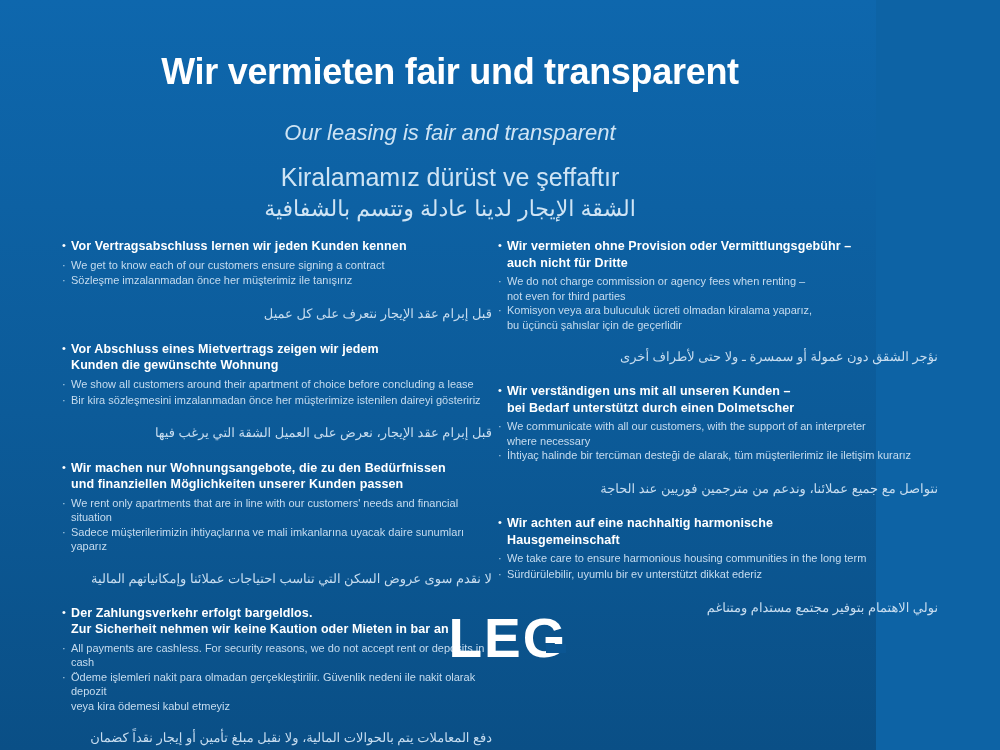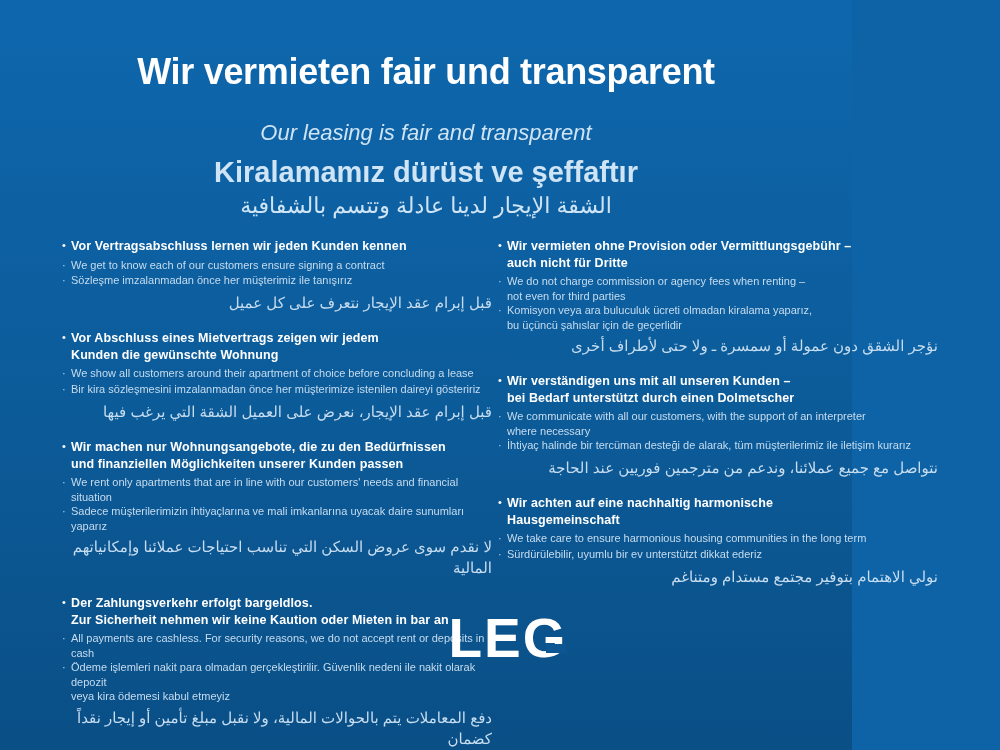--- a/index.html
+++ b/index.html
@@ -12,20 +12,21 @@
     background: #0d63a5;
     font-family: "Liberation Sans", sans-serif;
     color: #ffffff;
     overflow: hidden;
   }
   .page {
     position: relative;
     width: 852px;
     height: 750px;
     background: linear-gradient(180deg, #0e67ad 0%, #0c5b99 55%, #0a4f86 100%);
+    padding-left: 24px;
   }
 
   
   .headings {
     padding-top: 52px;
     text-align: center;
   }
   .h-de {
     font-size: 36px;
     font-weight: bold;
@@ -35,25 +36,25 @@
   }
   .h-en {
     font-size: 22px;
     font-weight: normal;
     line-height: 1.25;
     color: #cfe4f4;
     margin-top: 27px;
     font-style: italic;
   }
   .h-tr {
-    font-size: 29px;
-    font-weight: bold;
+    font-size: 25px;
+    font-weight: normal;
     line-height: 1.25;
     color: #cfe4f4;
-    margin-top: 8px;
+    margin-top: 16px;
   }
   .h-ar {
     font-size: 22px;
     font-weight: normal;
     line-height: 1.3;
     color: #cfe4f4;
     margin-top: 2px;
     direction: rtl;
   }
 
@@ -103,23 +104,23 @@
     font-size: 11px;
     font-weight: normal;
     color: #c6dcef;
   }
   .sub {
     margin-top: 3px;
   }
   .ar-line {
     direction: rtl;
     text-align: right;
-    font-size: 15px;
+    font-size: 13px;
     color: #c6dcef;
-    margin-top: 3px;
+    margin-top: 16px;
     line-height: 1.4;
   }
 
   
   .logo {
     position: absolute;
     left: 8px;
     bottom: 80px;
     width: 1000px;
     text-align: center;

